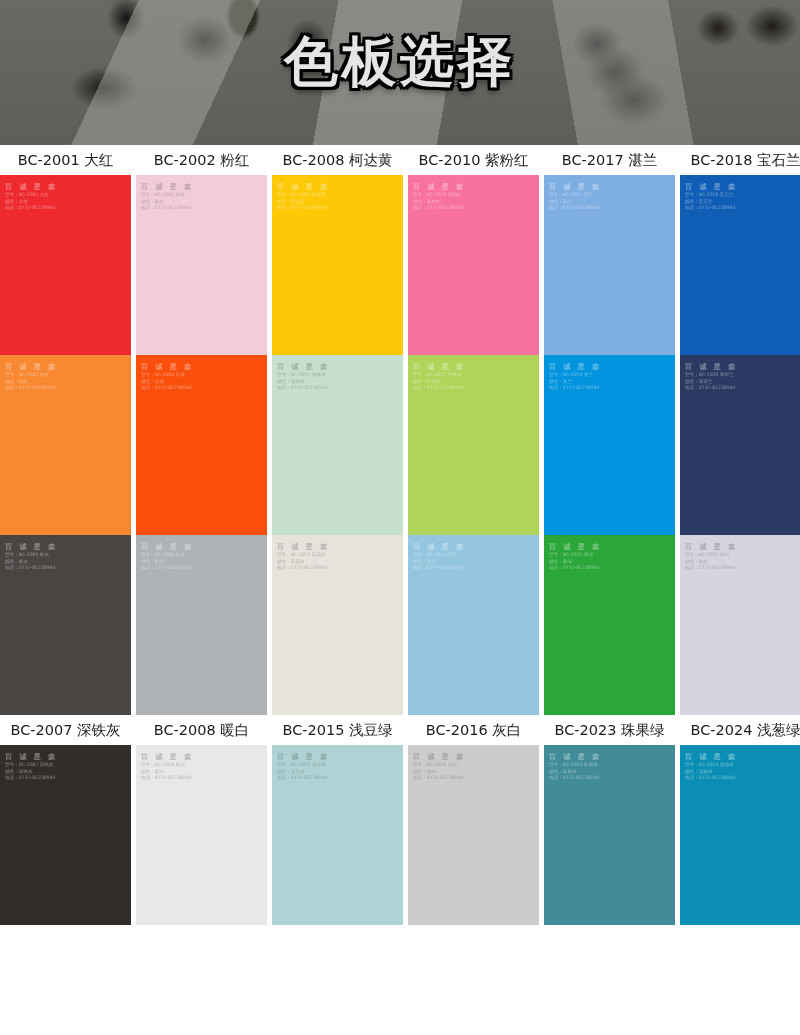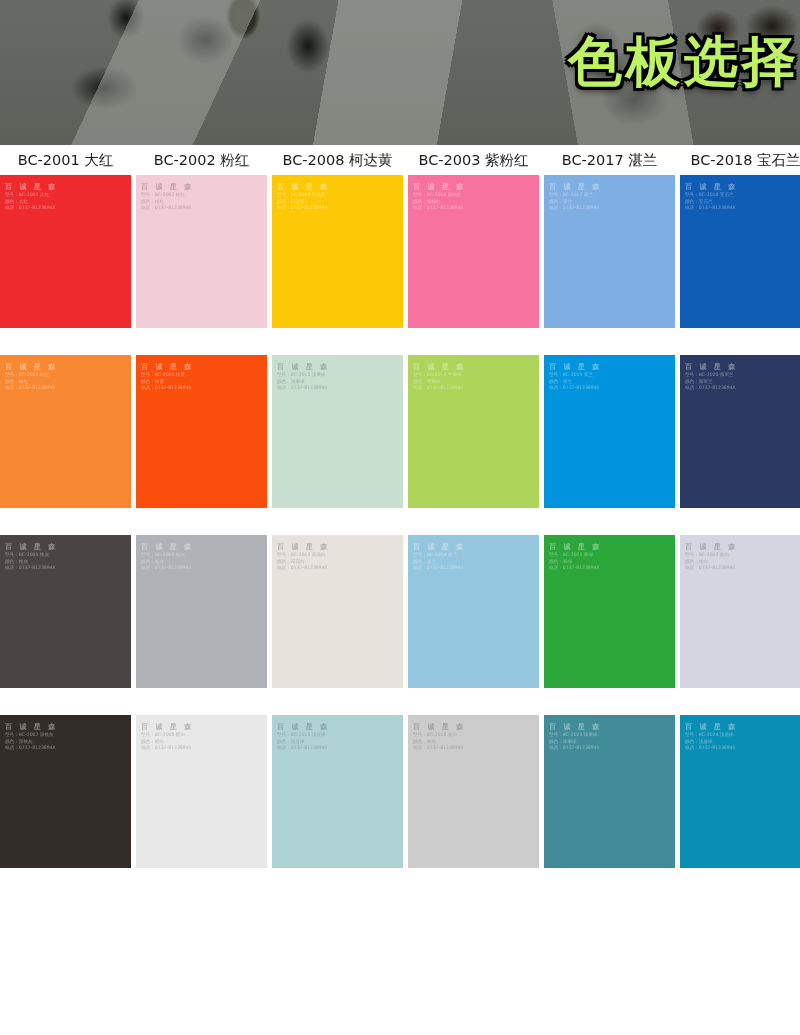--- a/index.html
+++ b/index.html
@@ -34,43 +34,43 @@
   }
   .hero-desks{ position:absolute; inset:0;
     background:
       linear-gradient(115deg, transparent 0 16%, rgba(226,229,222,.88) 16% 30%, transparent 30%),
       linear-gradient(100deg, transparent 0 41%, rgba(231,234,227,.92) 41% 56%, transparent 56%),
       linear-gradient(80deg, transparent 0 70%, rgba(222,226,219,.82) 70% 84%, transparent 84%);
     mix-blend-mode:normal; opacity:.55;
   }
   .hero-shade{ position:absolute; inset:0; background:rgba(30,32,28,.30); }
   .hero-title{
-    position:absolute; left:0; right:0; top:26px; text-align:right;
+    position:absolute; left:0; right:0; top:26px; text-align:center;
     font-family:"DejaVu Sans","Liberation Sans",sans-serif;
-    font-size:54px; font-weight:bold; letter-spacing:4px; color:#bef264;
+    font-size:54px; font-weight:bold; letter-spacing:4px; color:#e5e5e5;
     text-shadow:
       -3px -3px 0 #000, 3px -3px 0 #000, -3px 3px 0 #000, 3px 3px 0 #000,
       -3px 0 0 #000, 3px 0 0 #000, 0 -3px 0 #000, 0 3px 0 #000,
       0 5px 6px rgba(0,0,0,.55);
   }
 
   
   .palette{ width:800px; }
   .prow{ width:800px; }
   .labels{
     display:grid; grid-template-columns:repeat(6,136px);
     height:30px; align-items:center;
   }
   .label{
     font-size:14.5px; color:#1b1b1b; font-weight:normal; white-space:nowrap;
     text-align:center; padding-right:5px;
     font-family:"DejaVu Sans","Liberation Sans",sans-serif;
   }
   .swatches{ display:grid; grid-template-columns:repeat(6,136px); height:180px; }
-  .swatch{ position:relative; width:131px; height:153px; overflow:hidden; }
+  .swatch{ position:relative; width:131px; height:180px; overflow:hidden; }
   .wm{
     position:absolute; left:5px; top:7px; line-height:1.45;
     font-size:4.6px; font-family:"DejaVu Sans","Liberation Sans",sans-serif;
     white-space:nowrap; pointer-events:none;
   }
   .wm .wm-brand{ font-size:7px; letter-spacing:2.5px; font-weight:bold; }
   .wm-light{ color:rgba(255,255,255,.40); }
   .wm-dark{ color:rgba(60,60,60,.30); }
 </style>
 </head>
@@ -82,21 +82,21 @@
   <div class="hero-shade"></div>
   <div class="hero-title">色板选择</div>
 </div>
 
 <div class="palette" id="palette">
     <div class="prow">
       <div class="labels">
         <div class="label">BC-2001  大红</div>
         <div class="label">BC-2002  粉红</div>
         <div class="label">BC-2008  柯达黄</div>
-        <div class="label">BC-2003  紫粉红</div>
+        <div class="label">BC-2010  紫粉红</div>
         <div class="label">BC-2017  湛兰</div>
         <div class="label">BC-2018  宝石兰</div>
       </div>
       <div class="swatches">
         <div class="swatch" style="background: rgb(238, 42, 46);">
           <div class="wm wm-light">
             <div class="wm-brand">百 诚 星 森</div>
             <div>型号：BC-2001 大红</div>
             <div>颜色：大红</div>
             <div>电话：0737-8123894X</div>
@@ -242,20 +242,28 @@
           <div class="wm wm-dark">
             <div class="wm-brand">百 诚 星 森</div>
             <div>型号：BC-2022 钛白</div>
             <div>颜色：钛白</div>
             <div>电话：0737-8123894X</div>
           </div>
         </div>
       </div>
     </div>
     <div class="prow">
+      <div class="labels">
+        <div class="label">BC-2007  深铁灰</div>
+        <div class="label">BC-2008  暖白</div>
+        <div class="label">BC-2015  浅豆绿</div>
+        <div class="label">BC-2016  灰白</div>
+        <div class="label">BC-2023  珠果绿</div>
+        <div class="label">BC-2024  浅葱绿</div>
+      </div>
       <div class="swatches">
         <div class="swatch" style="background: rgb(51, 45, 41);">
           <div class="wm wm-light">
             <div class="wm-brand">百 诚 星 森</div>
             <div>型号：BC-2007 深铁灰</div>
             <div>颜色：深铁灰</div>
             <div>电话：0737-8123894X</div>
           </div>
         </div>
         <div class="swatch" style="background: rgb(232, 232, 232);">

